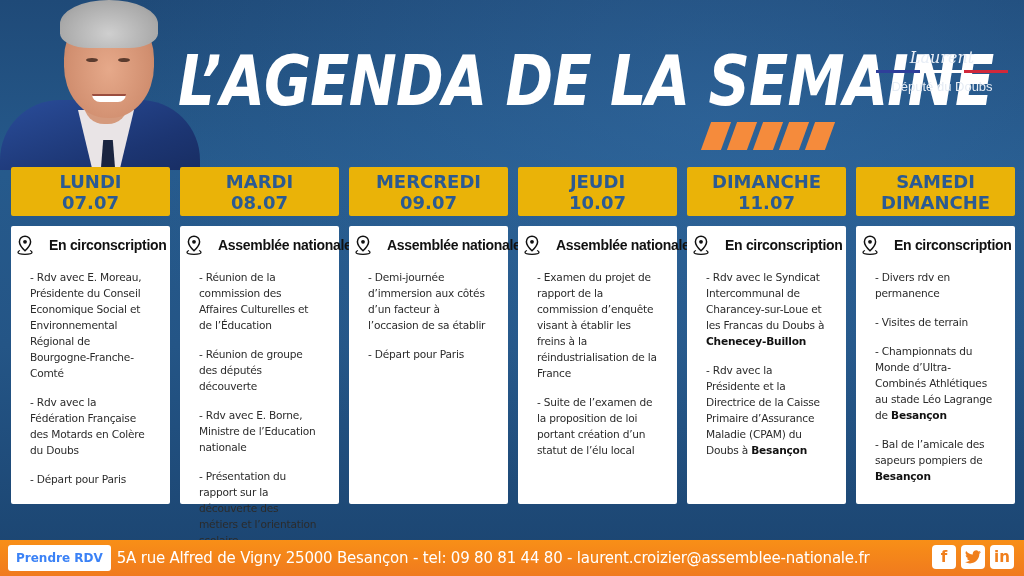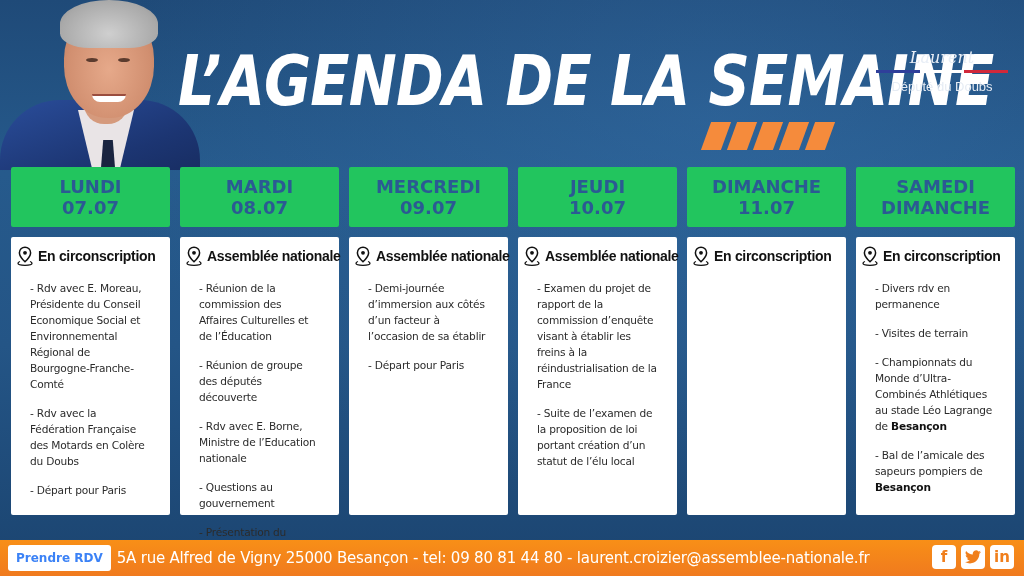--- a/index.html
+++ b/index.html
@@ -70,30 +70,30 @@
   .logo .script { font-family: "DejaVu Serif", serif; font-style: italic; font-size: 16px; line-height: 16px; color: #e8eef6; }
   .logo .name { font-family: "Liberation Sans", sans-serif; font-size: 24px; line-height: 24px; letter-spacing: 0.5px; }
   .logo .flag { display: flex; height: 3px; margin: 4px 0 6px; }
   .logo .flag i { flex: 1; }
   .logo .role { font-family: "Liberation Sans", sans-serif; font-size: 13px; color: #e6ecf4; }
 
   
   .columns { position: absolute; left: 11px; top: 167px; width: 1004px; display: flex; gap: 10px; }
   .col { width: 159px; display: flex; flex-direction: column; gap: 10px; }
   .day-card {
-    background: #22c55e; height: 60px; border-radius: 2px;
+    background: #eab308; height: 49px; border-radius: 2px;
     display: flex; flex-direction: column; align-items: center; justify-content: center;
     color: #2b5a93; font-family: "DejaVu Sans", sans-serif; font-weight: bold;
     font-size: 18px; line-height: 21px; text-align: center;
   }
   .agenda-card {
     background: #ffffff; height: 278px; border-radius: 2px; padding: 8px 6px 0 6px;
   }
   .loc {
-    display: flex; align-items: center; gap: 5px; height: 22px; margin-bottom: 10px;
+    display: flex; align-items: center; gap: 16px; height: 22px; margin-bottom: 10px;
     font-family: "Liberation Sans", sans-serif; font-weight: bold; font-size: 14px;
     color: #111; white-space: nowrap; letter-spacing: -0.3px;
   }
   .loc svg { flex: 0 0 auto; }
   .items { font-family: "DejaVu Sans", sans-serif; font-size: 10.6px; line-height: 16px; color: #2b2b2b; letter-spacing: -0.2px; }
   .items p { margin: 13px; }
   .items b { color: #111; font-weight: bold; }
 
   
   .footer {
@@ -183,21 +183,20 @@
             <path d="M8 1.2a5.6 5.6 0 0 0-5.6 5.6c0 3.8 5.6 9 5.6 9s5.6-5.2 5.6-9A5.6 5.6 0 0 0 8 1.2z" fill="none" stroke="#111" stroke-width="1.5"></path>
             <circle cx="8" cy="6.8" r="1.9" fill="#111"></circle>
             <path d="M3 15.5c-1.4.5-2 1.1-2 1.7 0 1.2 3.1 2.1 7 2.1s7-.9 7-2.1c0-.6-.6-1.2-2-1.7" fill="none" stroke="#111" stroke-width="1.3"></path>
           </svg>
         <span>Assemblée nationale</span>
       </div>
       <div class="items">
           <p>- Réunion de la commission des Affaires Culturelles et de l’Éducation</p>
           <p>- Réunion de groupe des députés découverte</p>
           <p>- Rdv avec E. Borne, Ministre de l’Education nationale</p>
-          <p>- Questions au gouvernement</p>
           <p>- Présentation du rapport sur la découverte des métiers et l’orientation scolaire</p>
         </div>
     </div>
   </div>
 
   <div class="col">
     <div class="day-card">
       <div>MERCREDI</div>
       <div>09.07</div>
     </div>
@@ -245,20 +244,24 @@
     </div>
     <div class="agenda-card">
       <div class="loc">
         <svg width="16" height="20" viewBox="0 0 16 20">
             <path d="M8 1.2a5.6 5.6 0 0 0-5.6 5.6c0 3.8 5.6 9 5.6 9s5.6-5.2 5.6-9A5.6 5.6 0 0 0 8 1.2z" fill="none" stroke="#111" stroke-width="1.5"></path>
             <circle cx="8" cy="6.8" r="1.9" fill="#111"></circle>
             <path d="M3 15.5c-1.4.5-2 1.1-2 1.7 0 1.2 3.1 2.1 7 2.1s7-.9 7-2.1c0-.6-.6-1.2-2-1.7" fill="none" stroke="#111" stroke-width="1.3"></path>
           </svg>
         <span>En circonscription</span>
       </div>
+      <div class="items">
+          <p>- Rdv avec le Syndicat Intercommunal de Charancey-sur-Loue et les Francas du Doubs à <b>Chenecey-Buillon</b></p>
+          <p>- Rdv avec la Présidente et la Directrice de la Caisse Primaire d’Assurance Maladie (CPAM) du Doubs à <b>Besançon</b></p>
+        </div>
     </div>
   </div>
 
   <div class="col">
     <div class="day-card">
       <div>SAMEDI</div>
       <div>DIMANCHE</div>
     </div>
     <div class="agenda-card">
       <div class="loc">

